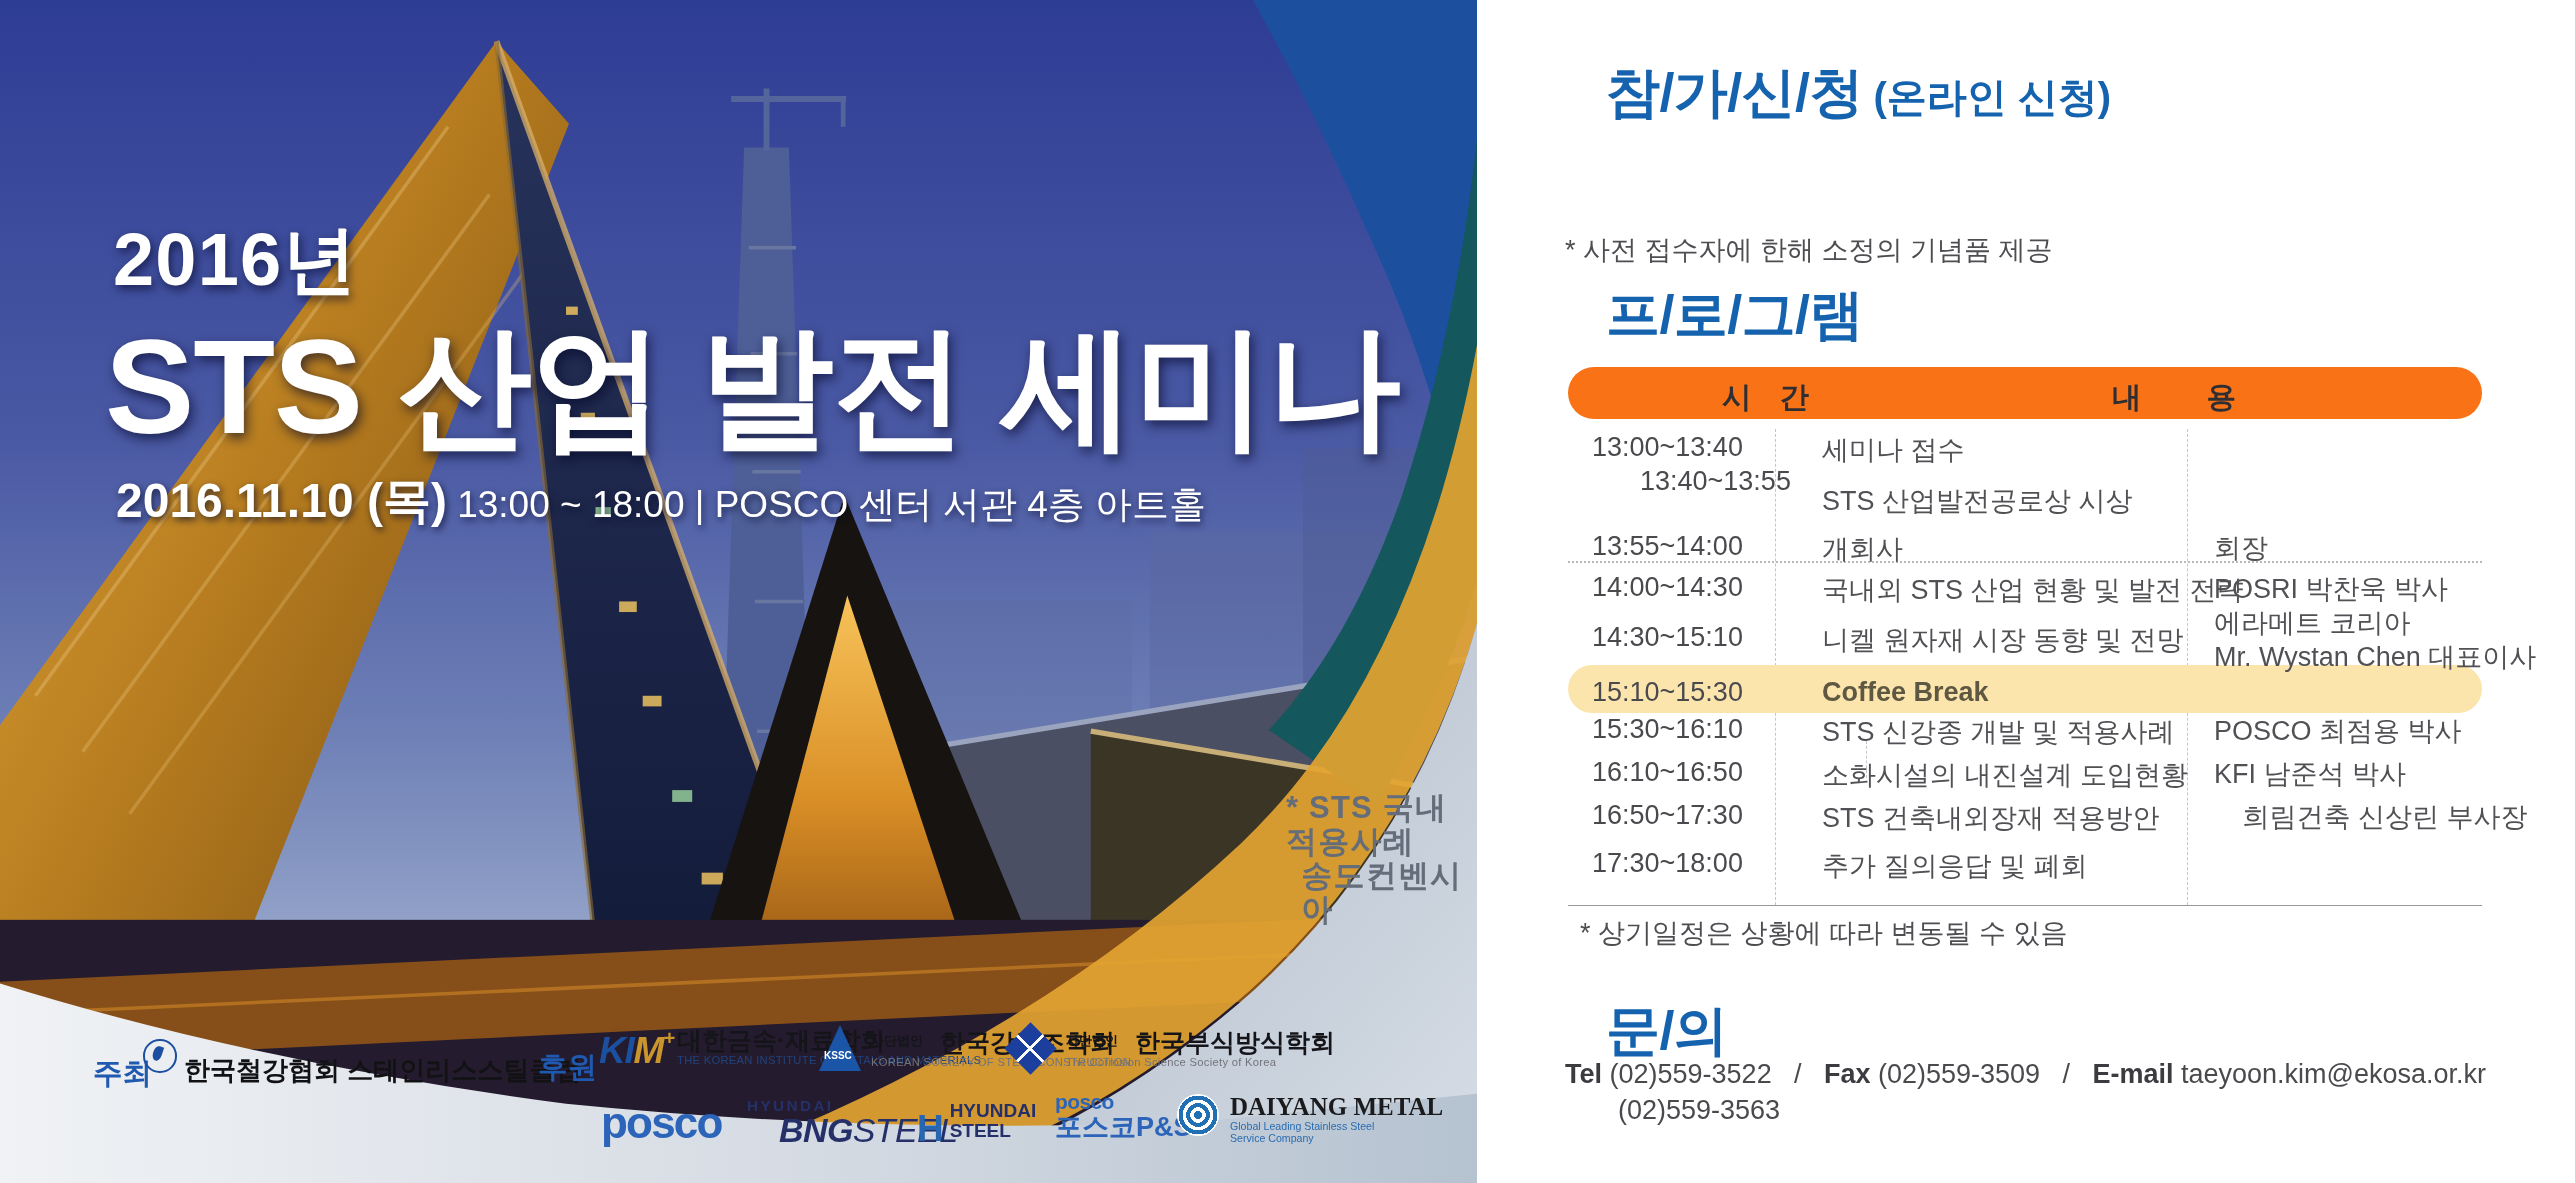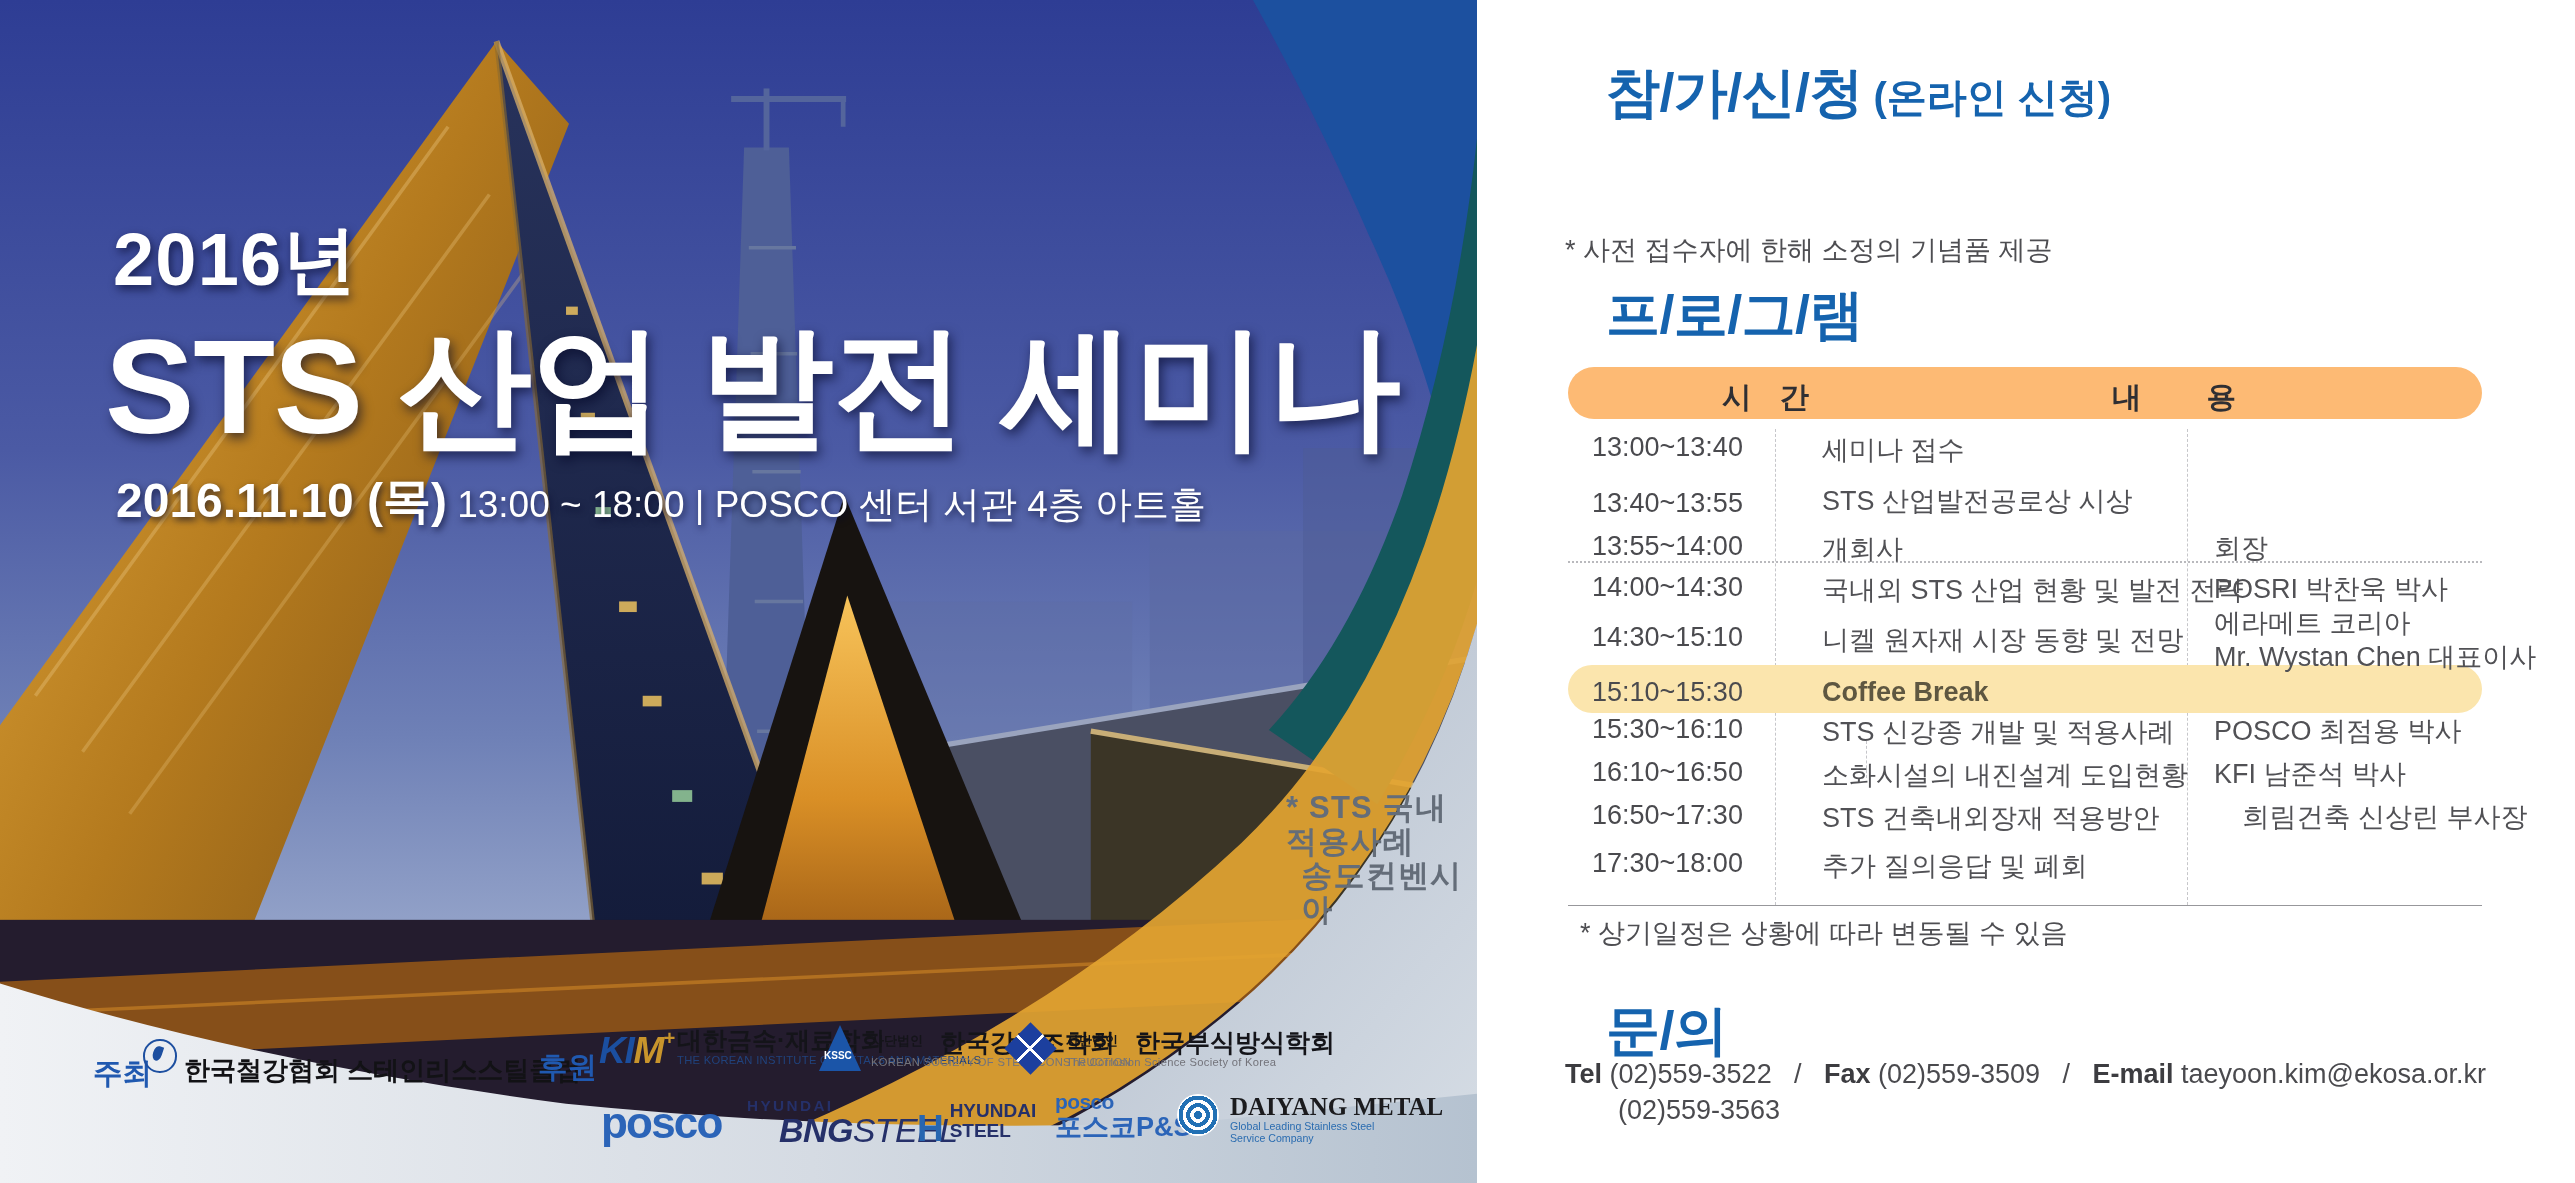--- a/index.html
+++ b/index.html
@@ -54,21 +54,21 @@
            background:repeating-radial-gradient(circle at 50% 50%, #2170b4 0 4.1px, #ffffff 4.1px 7.7px);}
   .dy-name{font-family:"Liberation Serif",serif;font-size:25px;font-weight:700;color:#1b1b1e;line-height:26px;}
   .dy-sub{font-size:10.6px;color:#2a6cb0;line-height:12.4px;}
   
   .right-panel{position:absolute;left:1477px;top:0;width:1099px;height:1184px;background:#ffffff;}
   .blue-h{position:absolute;left:85px;color:#1563ae;font-weight:700;white-space:nowrap;}
   .blue-h .h-main{font-size:54px;letter-spacing:-0.6px;margin-left:44px;}
   .blue-h .h-sub{font-size:40px;margin-left:10.6px;}
   .body-line{position:absolute;left:88px;font-size:27px;color:#57575b;white-space:nowrap;}
   .note-line{position:absolute;left:88px;font-size:27px;color:#4e4e52;white-space:nowrap;}
-  .tbl-head{position:absolute;left:91px;top:367px;width:914px;height:52px;background:#fdba74;border-radius:26px;}
+  .tbl-head{position:absolute;left:91px;top:367px;width:914px;height:52px;background:#f97316;border-radius:26px;}
   .th{position:absolute;top:10.6px;font-size:29.5px;font-weight:700;color:#2f2f33;}
   .th-time{left:115px;width:165px;text-align:center;word-spacing:20px;}
   .th-content{left:298px;width:616px;text-align:center;word-spacing:57px;}
   .vdash{position:absolute;border-left:1.8px dashed #c6c6ca;}
   .vdash.in-head{left:298px;top:374px;height:37px;}
   .vdash.col1{left:298px;top:429px;height:476px;}
   .vdash.col2{left:710px;top:429px;height:476px;}
   .hdots{position:absolute;left:91px;top:561px;width:914px;border-top:2.4px dotted #b9b9bd;}
   .hline{position:absolute;left:91px;top:905px;width:914px;border-top:1.8px solid #97979b;}
   .row .t{position:absolute;left:115px;font-size:27px;color:#4a4a4e;white-space:nowrap;}
@@ -251,21 +251,21 @@
     <div class="vdash col1"></div>
     <div class="vdash col2"></div>
     <div class="hdots"></div>
     <div class="coffee-pill"></div>
 
     <div class="row">
       <div class="t" style="top:432px;">13:00~13:40</div>
       <div class="c" style="top:432px;">세미나 접수</div>
     </div>
     <div class="row">
-      <div class="t" style="top:488px;">13:40~13:55</div>
+      <div class="t" style="top:466px;margin-left:48px;">13:40~13:55</div>
       <div class="c" style="top:483px;">STS 산업발전공로상 시상</div>
     </div>
     <div class="row">
       <div class="t" style="top:531px;">13:55~14:00</div>
       <div class="c" style="top:531px;">개회사</div>
       <div class="s" style="top:531px;">회장</div>
     </div>
     <div class="row">
       <div class="t" style="top:572px;">14:00~14:30</div>
       <div class="c" style="top:572px;">국내외 STS 산업 현황 및 발전 전략</div>

